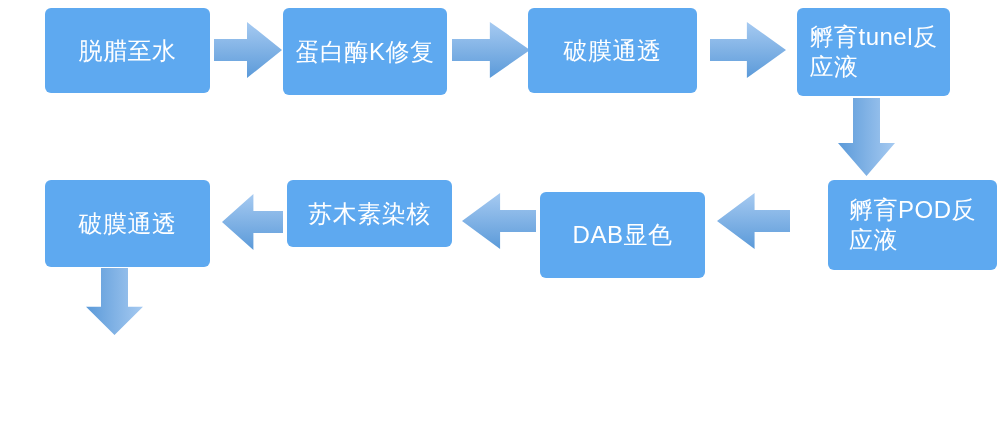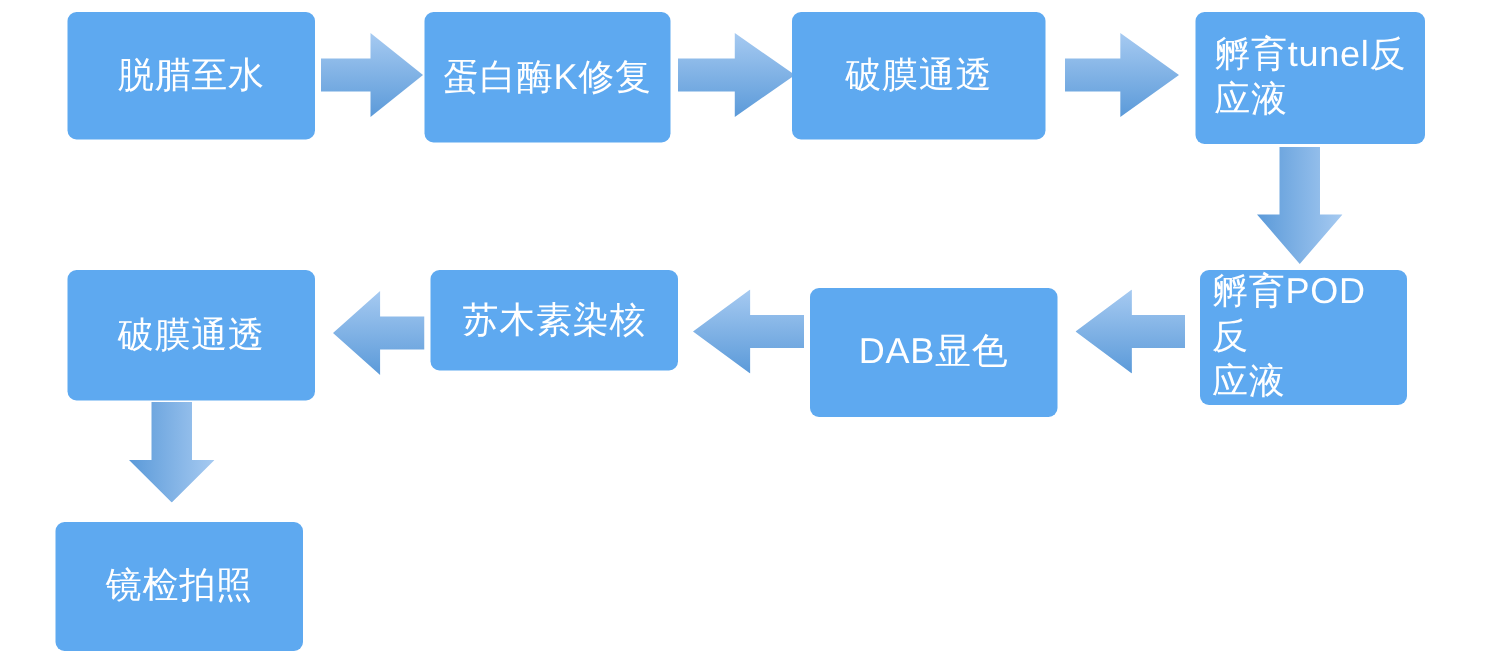--- a/index.html
+++ b/index.html
@@ -82,21 +82,21 @@
 
   <div class="node" style="left:797px;top:8px;width:153px;height:88px">
     <span class="label">孵育tunel反
 应液</span>
   </div>
 
   <svg class="arrow" style="left:838px;top:98px" width="57" height="78" viewBox="0 0 57 78" preserveAspectRatio="none">
     <polygon points="15,0 42,0 42,45 57,45 28.5,78 0,45 15,45" fill="url(#gradV)"></polygon>
   </svg>
 
-  <div class="node" style="left:800px;top:180px;width:138px;height:90px">
+  <div class="node" style="left:828px;top:180px;width:169px;height:90px">
     <span class="label">孵育POD反
 应液</span>
   </div>
 
   <svg class="arrow" style="left:717px;top:193px" width="73" height="56" viewBox="0 0 68 56" preserveAspectRatio="none">
     <polygon points="68,17 35,17 35,0 0,28 35,56 35,39 68,39" fill="url(#gradH)"></polygon>
   </svg>
 
   <div class="node" style="left:540px;top:192px;width:165px;height:86px">
     <span class="label">DAB显色</span>
@@ -115,17 +115,14 @@
   </svg>
 
   <div class="node" style="left:45px;top:180px;width:165px;height:87px">
     <span class="label">破膜通透</span>
   </div>
 
   <svg class="arrow" style="left:86px;top:268px" width="57" height="67" viewBox="0 0 57 78" preserveAspectRatio="none">
     <polygon points="15,0 42,0 42,45 57,45 28.5,78 0,45 15,45" fill="url(#gradV)"></polygon>
   </svg>
 
-  <div class="node" style="left:37px;top:348px;width:165px;height:86px">
-    <span class="label">镜检拍照</span>
-  </div>
 
 </div>
 
 </body></html>

